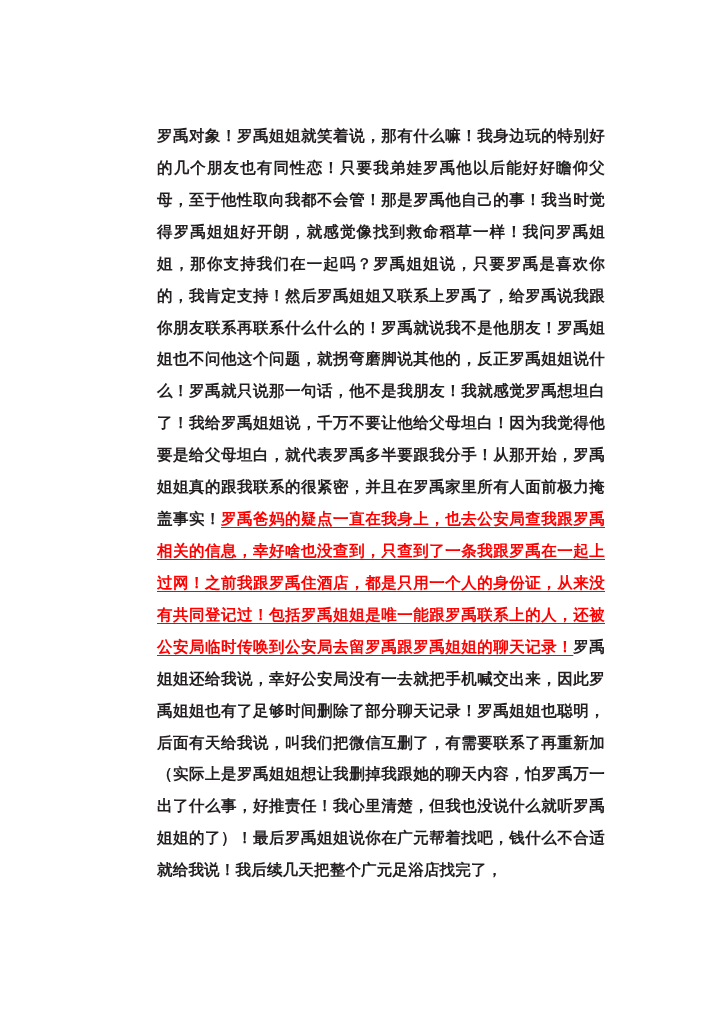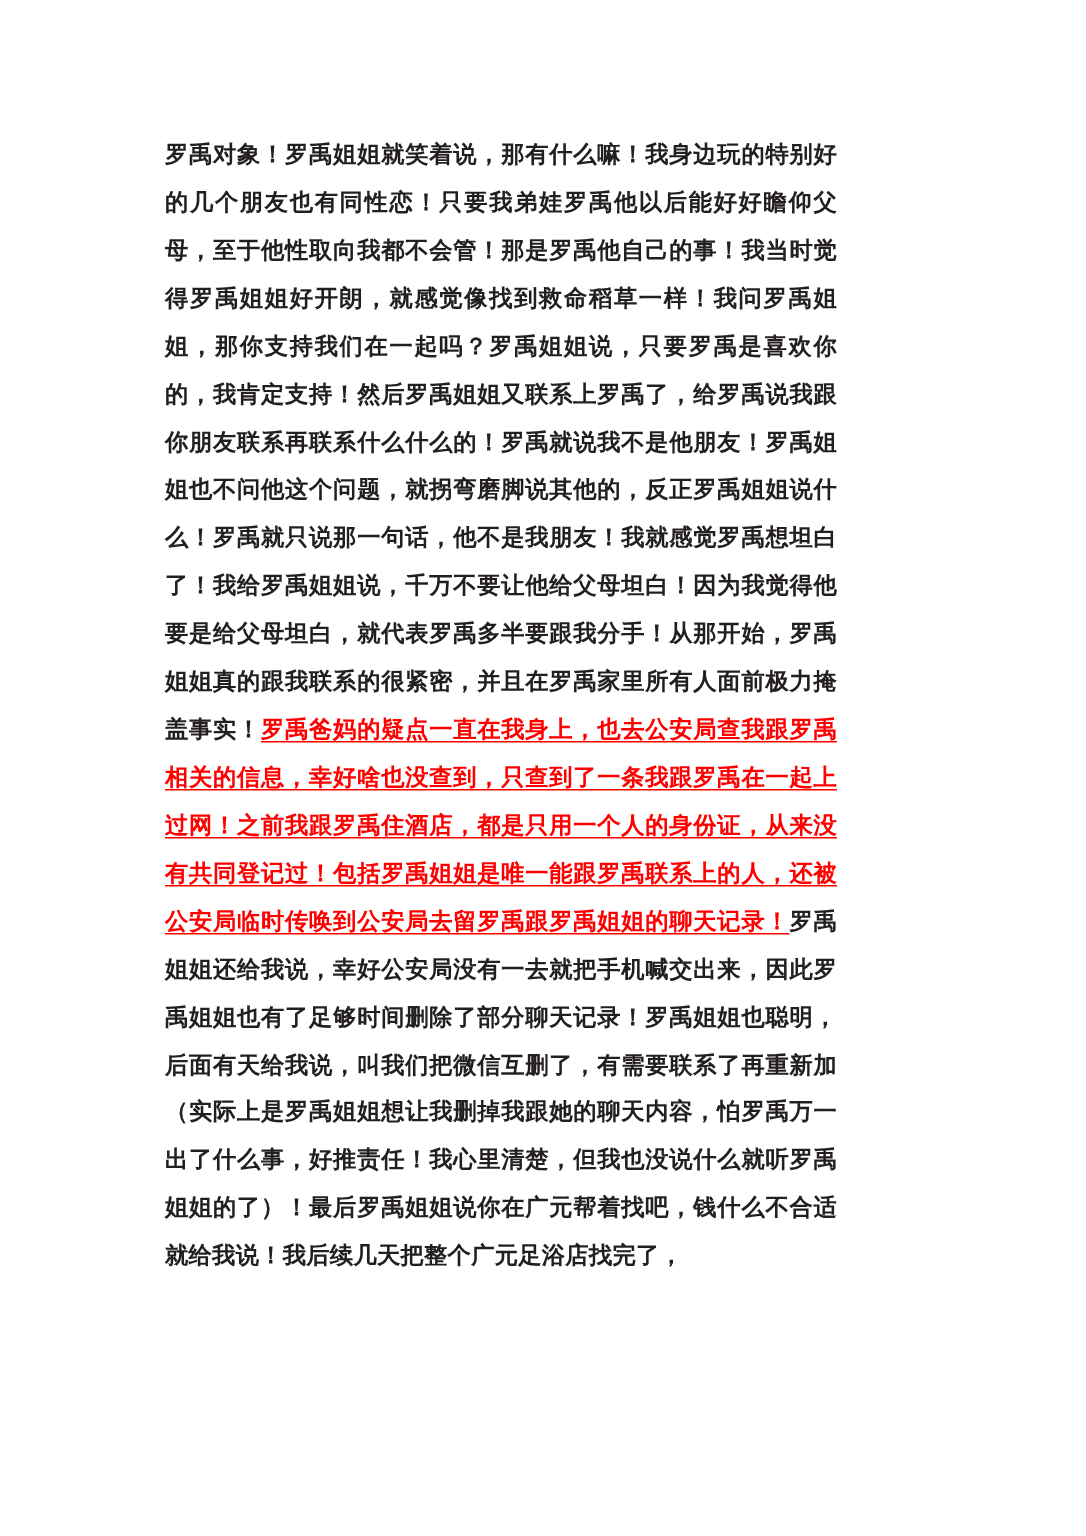--- a/index.html
+++ b/index.html
@@ -11,21 +11,22 @@
     width: 724px;
     height: 1024px;
     font-family: "Liberation Serif", "DejaVu Serif", serif;
   }
   .page {
     position: relative;
     width: 664px;
     height: 1024px;
     background: #ffffff;
     box-sizing: border-box;
-    padding: 88px 106px 0 110px;
+    padding: 120px 106px 0 110px;
+    margin-left: 47px;
   }
   .doc-body {
     font-size: 15.5px;
     line-height: 2.06;
     color: #1a1a1a;
     text-align: justify;
     text-justify: inter-ideograph;
     letter-spacing: 0.2px;
     font-weight: 600;
   }

